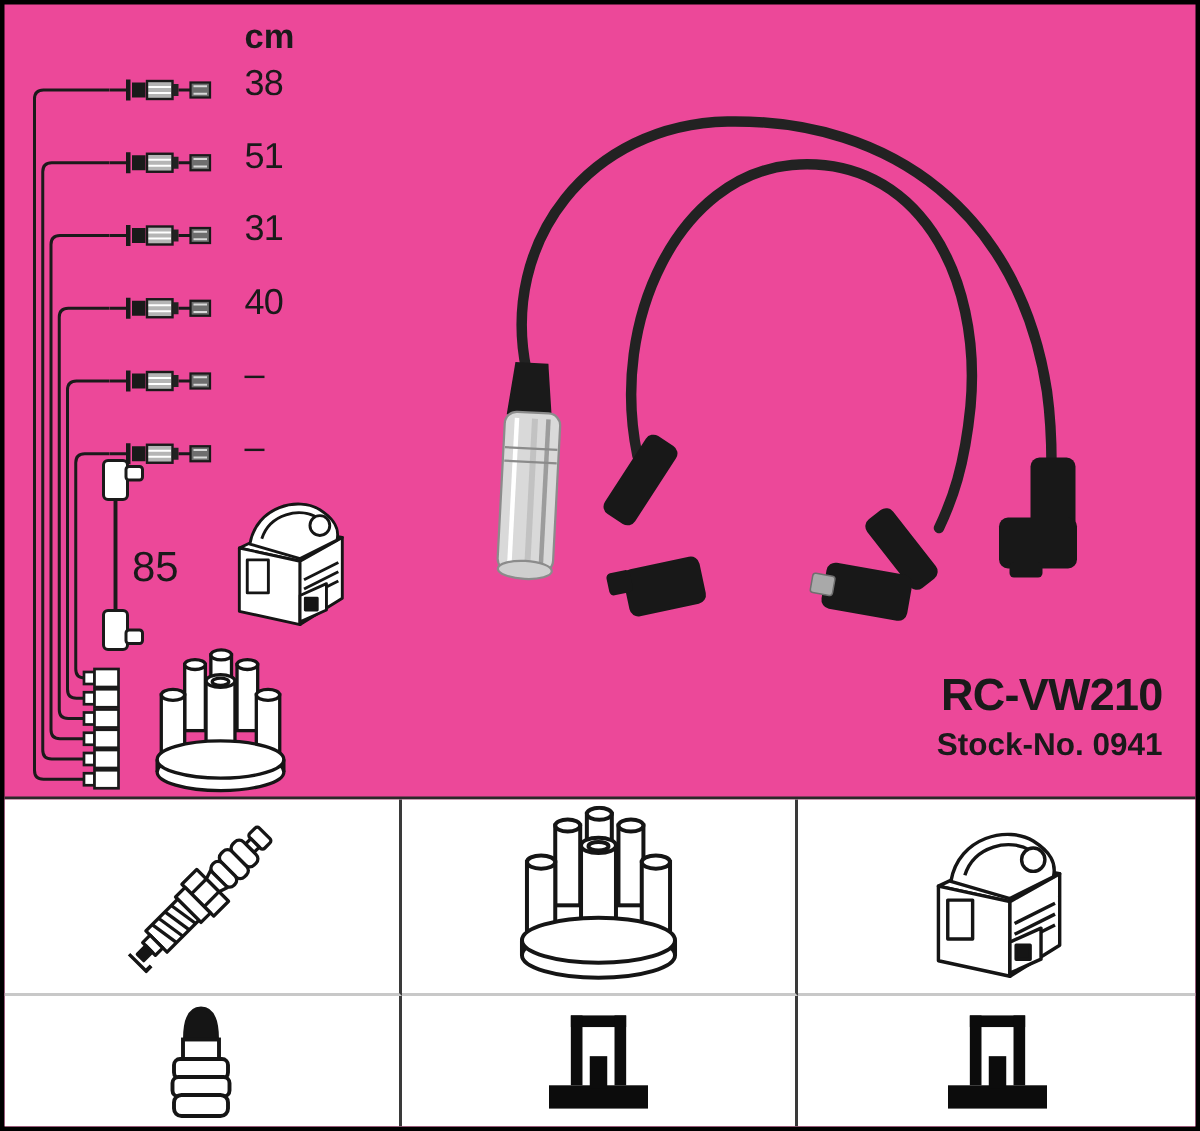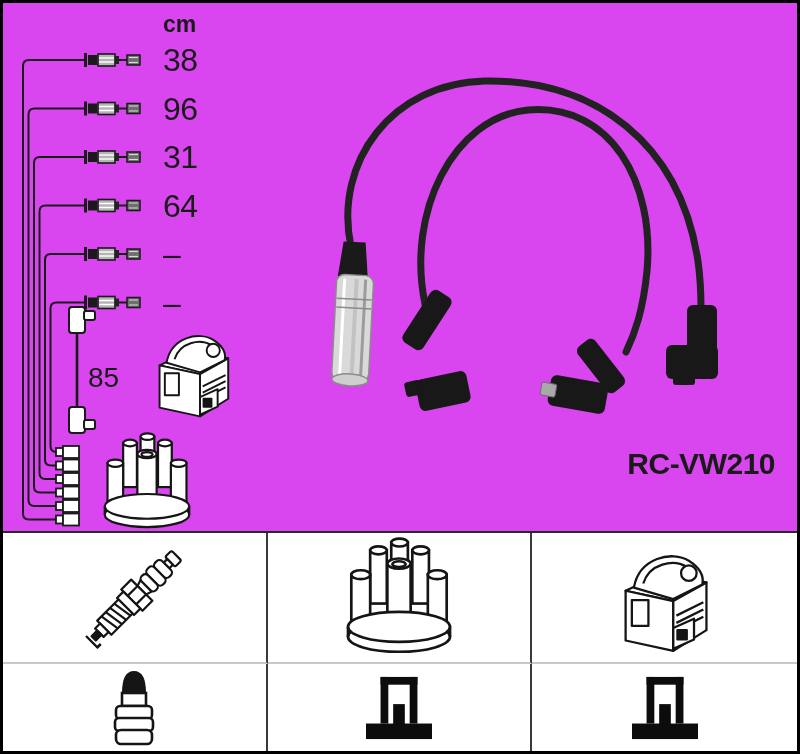--- a/index.html
+++ b/index.html
@@ -1,26 +1,26 @@
 <!DOCTYPE html>
 <html><head>
 <meta charset="utf-8">
 <style>
   html,body{margin:0;padding:0;background:#e8e8e8;}
   .page{
     position:relative;width:800px;height:754px;box-sizing:border-box;
-    background:#d946ef;border:3px solid #000;overflow:hidden;
+    background:#ec4899;border:3px solid #000;overflow:hidden;
     font-family:"Liberation Sans", sans-serif;color:#1a1a1a;
   }
   svg{display:block;}
   .abs{position:absolute;}
   .diagram{left:0;top:0;width:300px;height:533px;}
   .photo{left:300px;top:58px;width:500px;height:400px;}
   .unit-label{left:160px;top:8px;font-size:23px;font-weight:700;}
-  .len{left:160px;width:60px;font-size:32px;font-weight:400;letter-spacing:-.5px;}
+  .len{left:160px;width:60px;font-size:24px;font-weight:400;letter-spacing:-.5px;}
   .len58{left:85px;top:359px;font-size:28px;font-weight:400;}
   .pnblock{right:22px;top:446px;text-align:right;line-height:1.0;}
   .pncode{font-size:30px;font-weight:800;letter-spacing:-.5px;}
   .pnstock{font-size:21px;font-weight:700;margin-top:7px;}
   .grid{
     position:absolute;left:0;right:0;top:528px;bottom:0;
     border-top:2px solid #2a2a2a;
     display:grid;grid-template-columns:1fr 1fr 1fr;grid-template-rows:131px 1fr;
   }
   .cell{display:flex;align-items:center;justify-content:center;background:#fff;}
@@ -176,23 +176,23 @@
         <rect x="66" y="404" width="16" height="26" rx="3"></rect>
         <rect x="81" y="417" width="11" height="9" rx="2"></rect>
       </g>
     </g>
     <use href="#sym-coil" x="146" y="320" width="88" height="97"></use>
     <use href="#sym-cap" x="98" y="429" width="92" height="101"></use>
   </svg>
 
   <span class="abs unit-label">cm</span>
   <span class="abs len" style="top:39px">38</span>
-  <span class="abs len" style="top:88px">96</span>
+  <span class="abs len" style="top:88px">51</span>
   <span class="abs len" style="top:136px">31</span>
-  <span class="abs len" style="top:185px">64</span>
+  <span class="abs len" style="top:185px">40</span>
   <span class="abs len" style="top:233px">–</span>
   <span class="abs len" style="top:282px">–</span>
   <span class="abs len58">85</span>
 
   <svg class="abs photo" viewBox="0 0 500 400">
     <g fill="none" stroke="#222" stroke-width="7" stroke-linecap="round">
       <path d="M48,186 C30,100 90,22 182,20 C292,18 377,82 395,200 C398,222 398,236 398,248"></path>
       <path d="M122,243 C103,152 150,56 225,49 C308,42 352,122 344,210 C340,250 332,272 323,291"></path>
     </g>
 
@@ -221,20 +221,21 @@
 
     <g fill="#181818">
       <rect x="384" y="244" width="30" height="50" rx="6"></rect>
       <rect x="363" y="284" width="52" height="34" rx="6"></rect>
       <rect x="370" y="314" width="22" height="10" rx="3"></rect>
     </g>
   </svg>
 
   <div class="abs pnblock">
     <div class="pncode">RC-VW210</div>
+    <div class="pnstock">Stock-No. 0941</div>
   </div>
 
   <div class="grid">
     <div class="cell bR bB">
       <svg width="132" height="126" viewBox="0 0 132 126">
         <g transform="translate(66,63) rotate(45) translate(-22,-62)">
           <use href="#sym-plug" width="44" height="124"></use>
         </g>
       </svg>
     </div>

